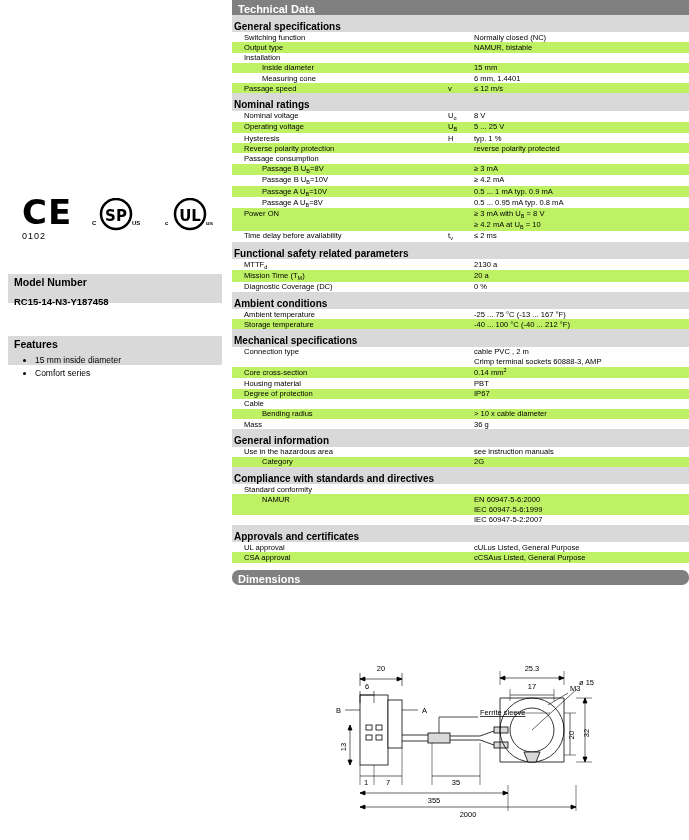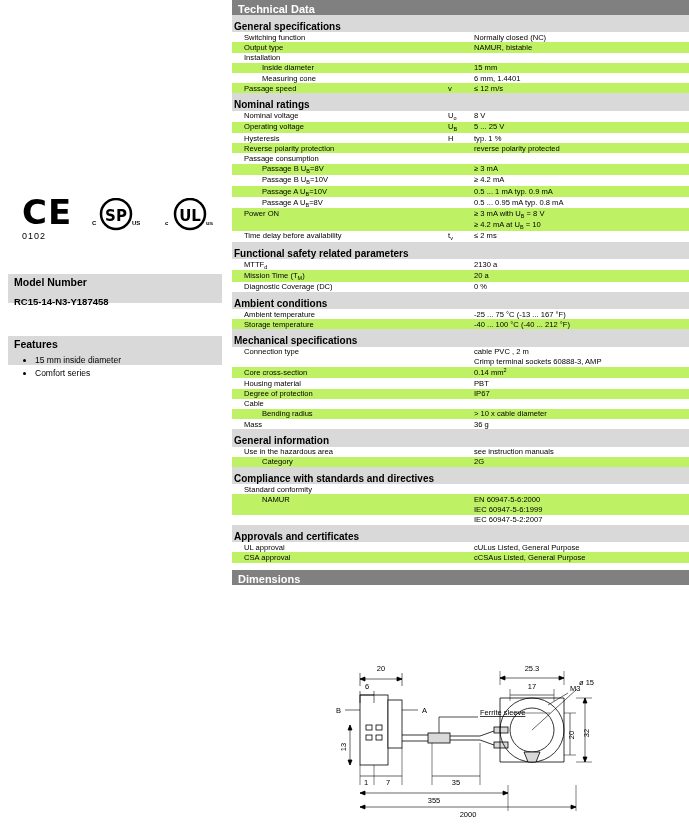--- a/index.html
+++ b/index.html
@@ -429,21 +429,21 @@
             <td class="c3">cULus Listed, General Purpose</td>
           </tr>
           <tr class="shade">
             <td class="c1 ind1">CSA approval</td>
             <td class="c2"></td>
             <td class="c3">cCSAus Listed, General Purpose</td>
           </tr>
         </tbody>
     </table>
 
-    <div class="section-bar" style="margin-top:7px;">Dimensions</div>
+    <div class="section-bar" style="margin-top:7px;border-radius:7px;">Dimensions</div>
 
     <div class="dim-area">
       <svg class="dim-svg" width="457" height="235" viewBox="0 0 457 235">
         <g stroke="#000" fill="none" stroke-width="0.8">
 
           <rect x="128" y="110" width="28" height="70"></rect>
           <rect x="156" y="115" width="14" height="48" fill="#ffffff"></rect>
           <rect x="134" y="140" width="6" height="5"></rect>
           <rect x="144" y="140" width="6" height="5"></rect>
           <rect x="134" y="150" width="6" height="5"></rect>

